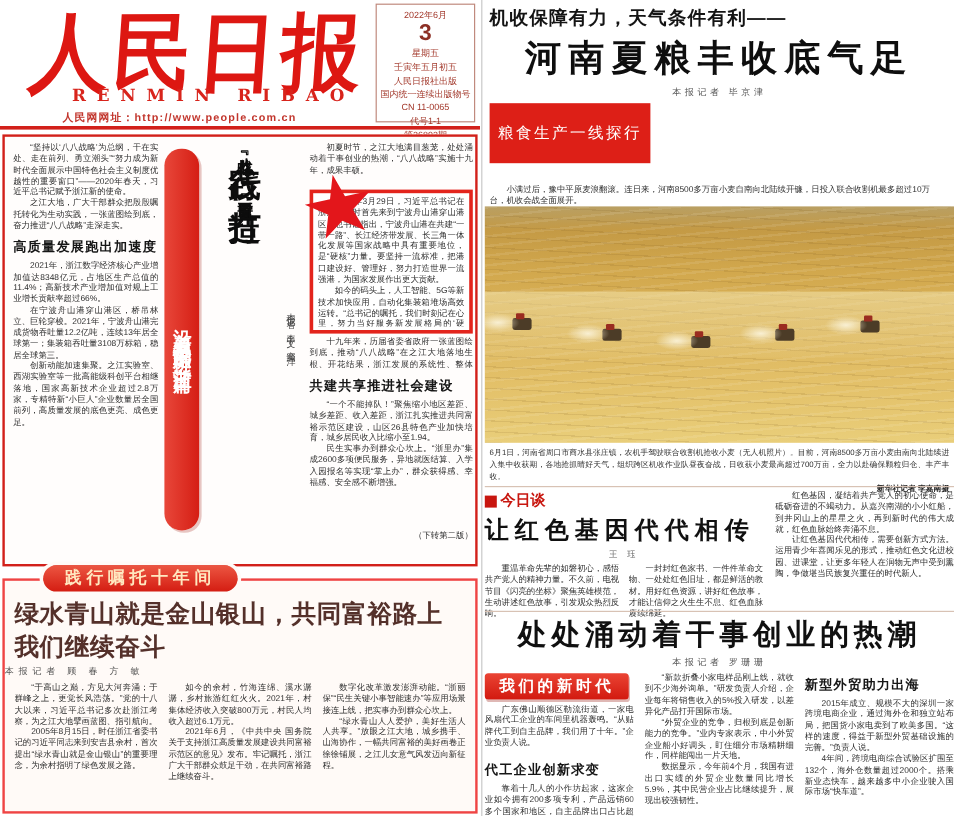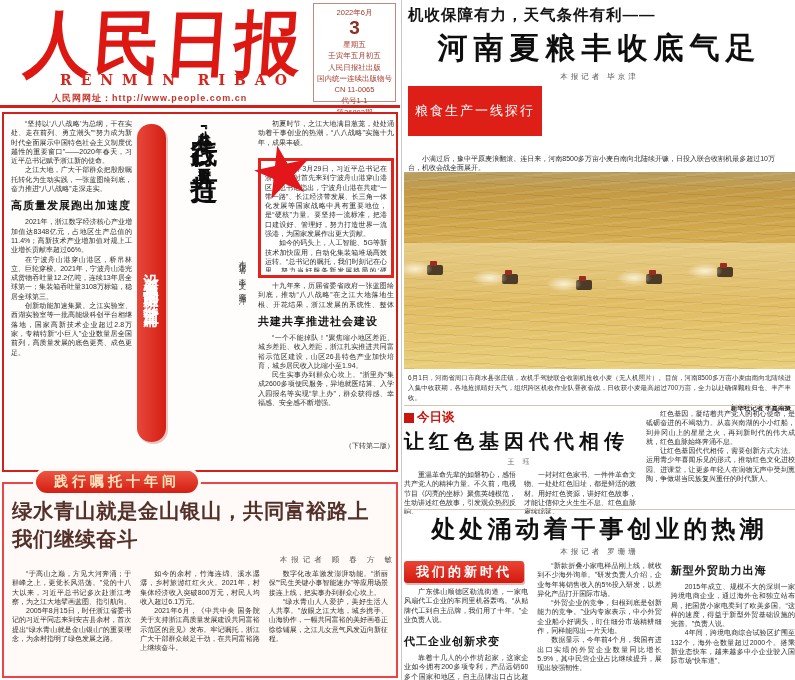--- a/index.html
+++ b/index.html
@@ -37,21 +37,21 @@
   .star { position:absolute; left:-4px; top:26px; width:58px; height:56px; background:#e3161b; z-index:3; transform:rotate(-12deg);
           clip-path:polygon(50% 0%,61% 35%,98% 35%,68% 57%,79% 91%,50% 70%,21% 91%,32% 57%,2% 35%,39% 35%); }
   .hl-box { border:3px solid #e3241c; padding:3px 4px; margin:3px 0 3px; background:#fff; position:relative; z-index:2; }
   .continued { display:block; text-align:right; text-indent:0; font-size:7px; color:#2d2d2d; }
 
   
   .bl-box { position:absolute; left:2px; top:482px; width:396px; height:196px; border:2px solid #ef4444; background:#fffaf7; }
   .bl-badge { position:absolute; left:32px; top:-13px; background:linear-gradient(180deg,#ec5642,#d41d12); color:#ffe8c0;
               font-size:14px; font-weight:bold; letter-spacing:4px; padding:2px 18px; border-radius:11px; box-shadow:0 0 0 3px #fffaf7; }
   .bl-headline { margin:13px 8px 2px; font-size:20.5px; font-weight:900; color:#54302a; letter-spacing:0.5px; }
-  .bl-byline { text-align:right; font-size:7.5px; color:#555; letter-spacing:4px; margin-bottom:4px; }
+  .bl-byline { text-align:left; font-size:7.5px; color:#555; letter-spacing:4px; margin-bottom:4px; }
   .bl-cols { display:flex; gap:9px; padding:0 8px; }
   .bl-cols .bodytext { flex:1; height:126px; }
 
   
   .henan { position:absolute; left:408px; top:5px; width:383px; }
   .hn-kicker { font-size:15.5px; font-weight:800; color:#141414; letter-spacing:1px; }
   .hn-headline { text-align:center; font-size:30px; font-weight:900; color:#0e0e0e; letter-spacing:6px; margin-top:2px; }
   .hn-byline { text-align:center; font-size:7.5px; color:#555; letter-spacing:3px; margin:3px 0 4px; }
   .hn-cols { display:flex; gap:8px; }
   .hn-cols .bodytext { flex:1; height:106px; }

